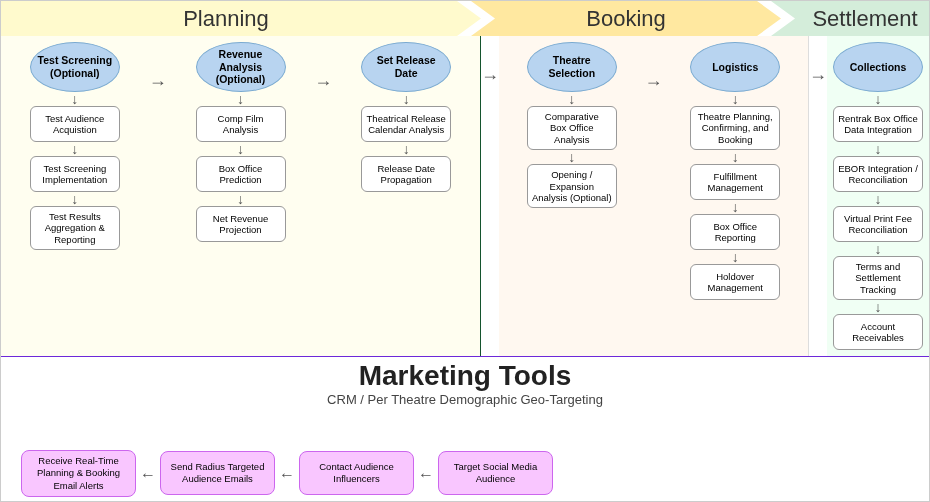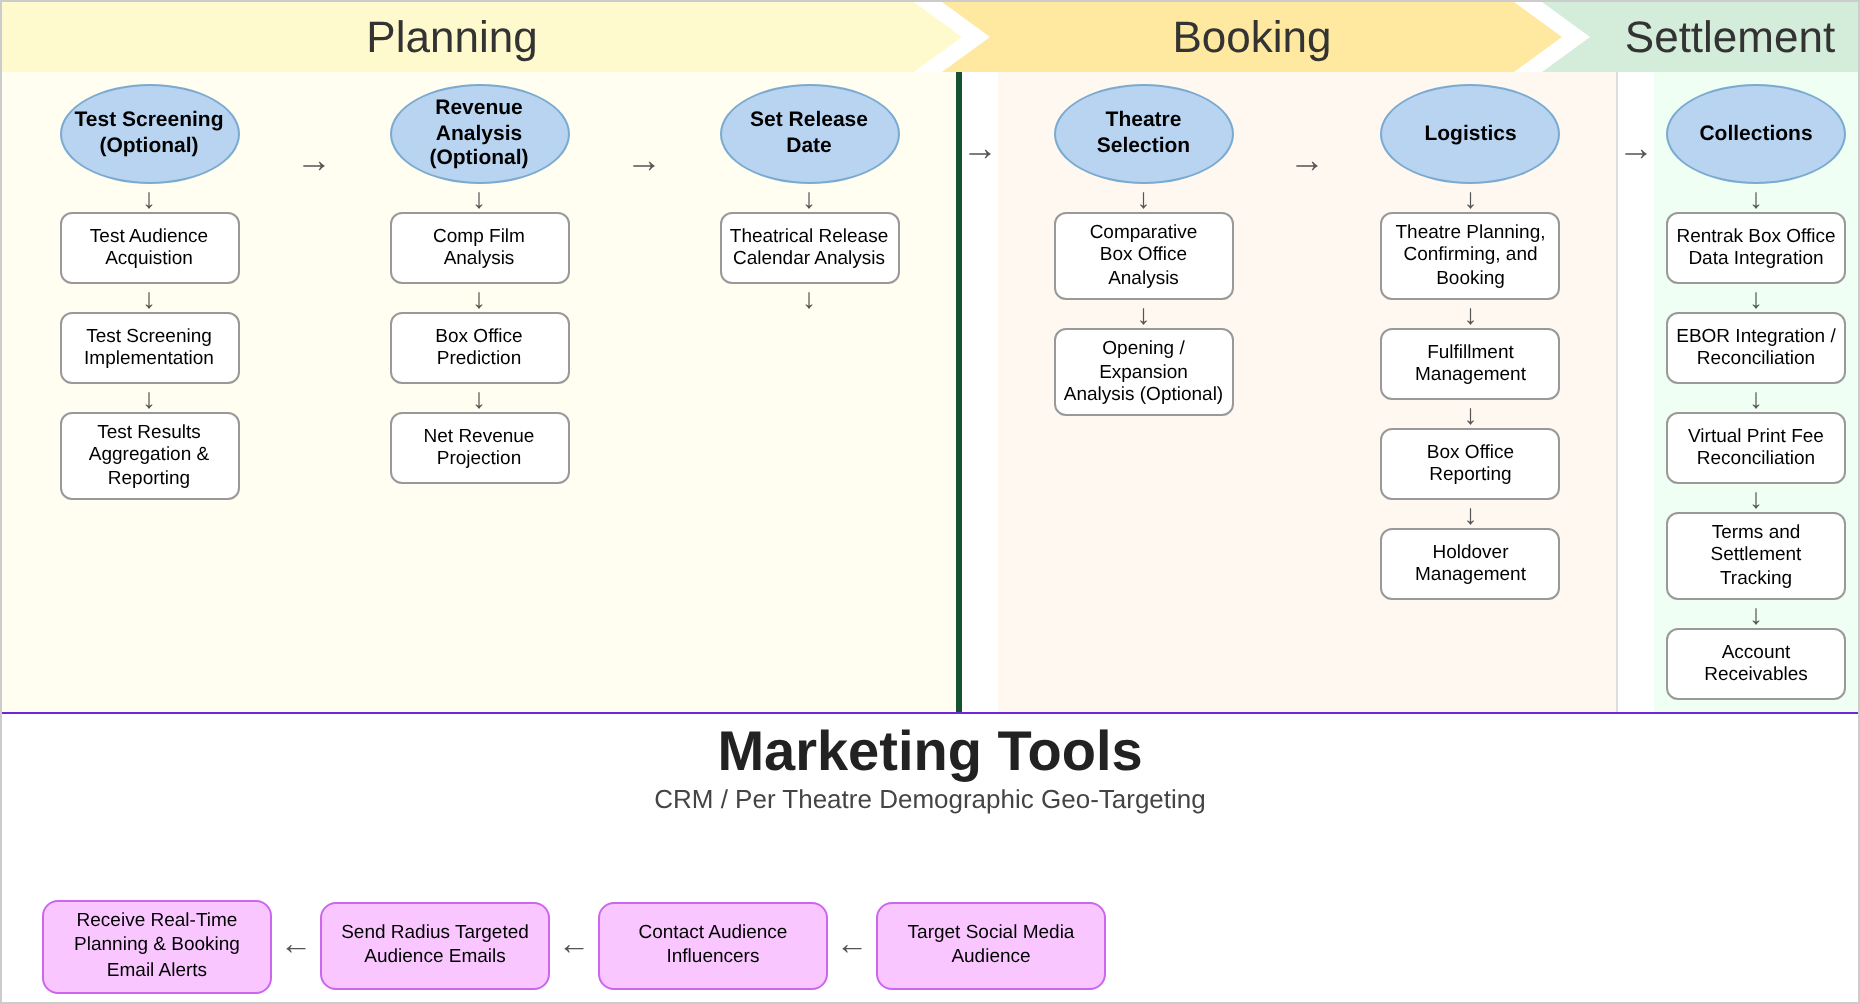--- a/index.html
+++ b/index.html
@@ -59,21 +59,21 @@
     .content-area {
       display: flex;
       flex: 1;
       position: relative;
     }
 
     
     .planning-section {
       background: #fffef0;
       width: 480px;
-      border-right: 3px solid #14532d;
+      border-right: 1px solid #14532d;
       display: flex;
       flex-direction: row;
       padding: 6px 4px;
       gap: 4px;
     }
     .booking-section {
       background: #fff8f0;
       width: 310px;
       border-right: 1px solid #ddd;
       padding: 6px 4px;
@@ -242,20 +242,21 @@
         <div class="rect-node">Net Revenue<br>Projection</div>
       </div>
 
       <div class="section-connector">→</div>
 
       <div class="col">
         <div class="oval-node">Set Release Date</div>
         <div class="arrow-down">↓</div>
         <div class="rect-node">Theatrical Release<br>Calendar Analysis</div>
         <div class="arrow-down">↓</div>
+        <div class="rect-node">Release Date<br>Propagation</div>
       </div>
     </div>
 
     <div class="section-connector" style="padding-top:28px;">→</div>
 
     <div class="booking-section">
 
       <div class="col">
         <div class="oval-node">Theatre Selection</div>
         <div class="arrow-down">↓</div>

